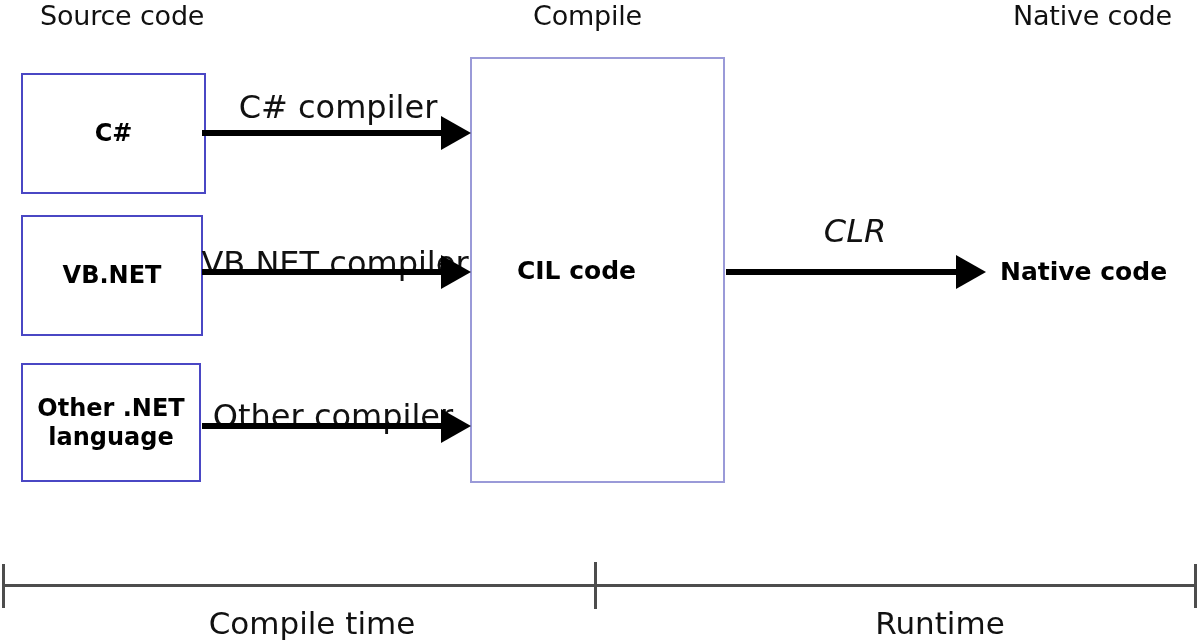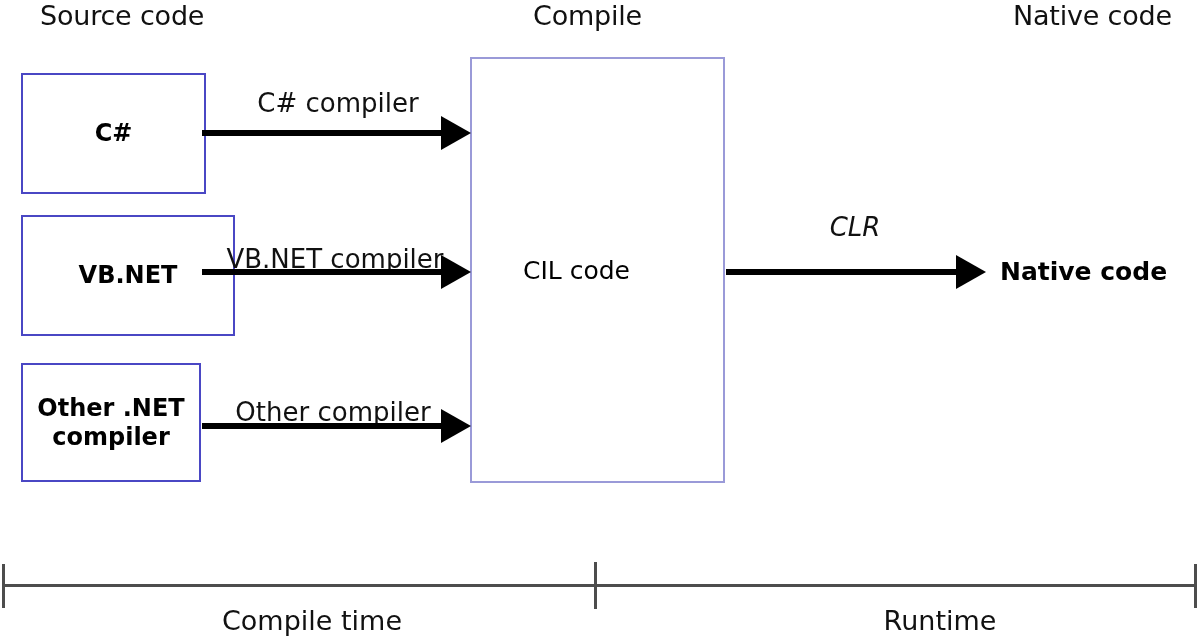--- a/index.html
+++ b/index.html
@@ -38,57 +38,57 @@
     display: flex;
     align-items: center;
     justify-content: center;
     text-align: center;
     font-weight: bold;
     font-size: 24px;
     color: #000000;
     line-height: 1.18;
   }
   #box-csharp  { left: 21px; top: 73px;  width: 185px; height: 121px; }
-  #box-vbnet   { left: 21px; top: 215px; width: 214px; height: 121px; text-align: center; }
+  #box-vbnet   { left: 21px; top: 215px; width: 182px; height: 121px; text-align: center; }
   #box-other   { left: 21px; top: 363px; width: 180px; height: 119px; }
 
   #cil-box {
     position: absolute;
     box-sizing: border-box;
     left: 470px; top: 57px;
     width: 255px; height: 426px;
     border: 2px solid #9a9ad8;
     background: #ffffff;
   }
   #cil-label {
     position: absolute;
     left: 470px; top: 256px;
     width: 213px;
     text-align: center;
-    font-weight: normal;
+    font-weight: bold;
     font-size: 25px;
     color: #000000;
   }
 
   
   .arrow-line {
     position: absolute;
     height: 6px;
     background: #000000;
   }
   .arrow-head {
     position: absolute;
     width: 0; height: 0;
     border-top: 17px solid transparent;
     border-bottom: 17px solid transparent;
     border-left: 30px solid #000000;
   }
   .arrow-label {
     position: absolute;
-    font-size: 26px;
+    font-size: 32px;
     color: #111111;
     white-space: nowrap;
     text-align: center;
   }
 
   
   #line-1 { left: 202px; top: 130px; width: 242px; }
   #head-1 { left: 441px; top: 116px; }
   #lab-1  { left: 203px; top: 88px; width: 270px; }
 
@@ -127,40 +127,40 @@
     position: absolute;
     width: 3px;
     background: #4d4d4d;
   }
   #tick-left   { left: 2px;    top: 564px; height: 44px; }
   #tick-mid    { left: 594px;  top: 562px; height: 47px; }
   #tick-right  { left: 1194px; top: 564px; height: 44px; }
 
   .phase-label {
     position: absolute;
-    font-size: 27px;
+    font-size: 31px;
     color: #111111;
     white-space: nowrap;
     text-align: center;
   }
   #phase-compile { left: 162px; top: 605px; width: 300px; }
   #phase-runtime { left: 820px; top: 605px; width: 240px; }
 </style>
 </head>
 <body>
 
 <div id="canvas">
 
   <div class="col-header" id="hdr-source">Source code</div>
   <div class="col-header" id="hdr-byte">Compile</div>
   <div class="col-header" id="hdr-native">Native code</div>
 
   <div class="src-box" id="box-csharp">C#</div>
   <div class="src-box" id="box-vbnet">VB.NET</div>
-  <div class="src-box" id="box-other">Other .NET compiler</div>
+  <div class="src-box" id="box-other">Other .NET language</div>
 
   <div id="cil-box"></div>
   <div id="cil-label">CIL code</div>
 
   <div class="arrow-label" id="lab-1">C# compiler</div>
   <div class="arrow-line" id="line-1"></div>
   <div class="arrow-head" id="head-1"></div>
 
   <div class="arrow-label" id="lab-2">VB.NET compiler</div>
   <div class="arrow-line" id="line-2"></div>

